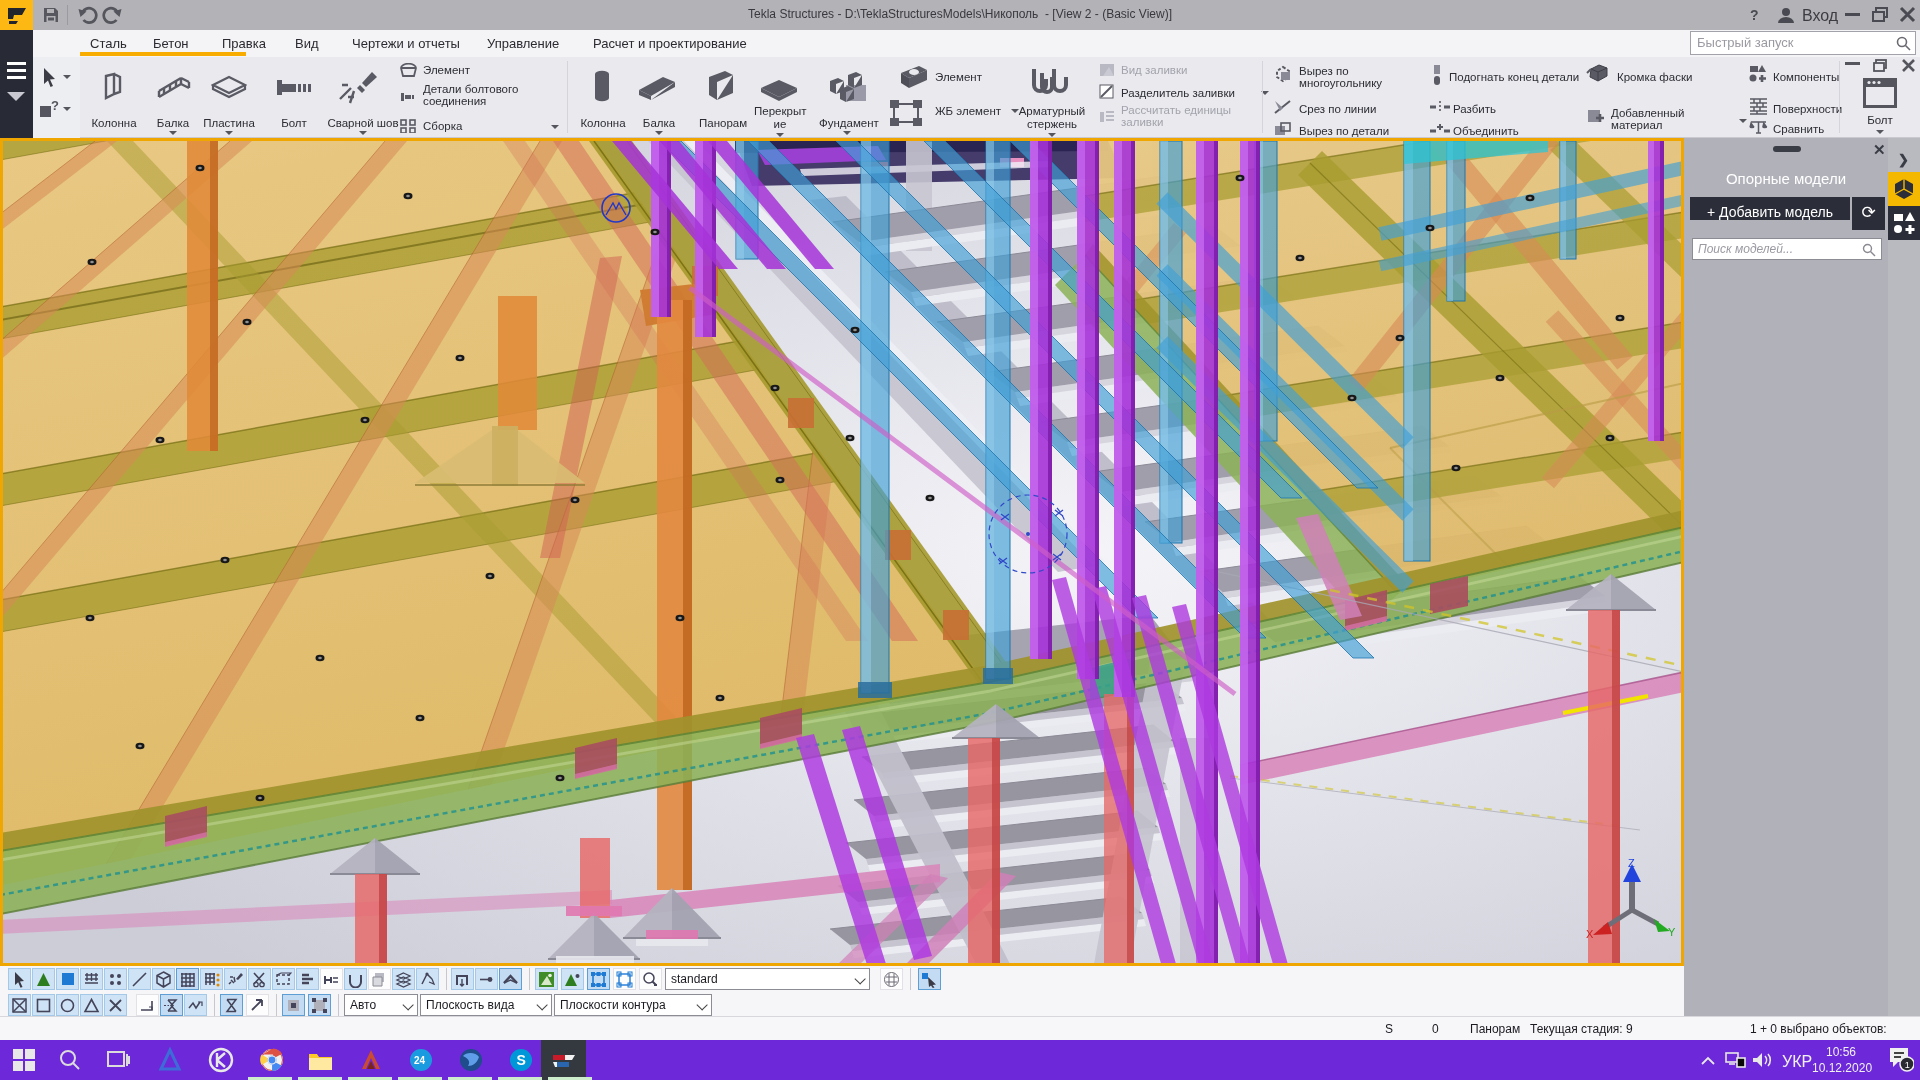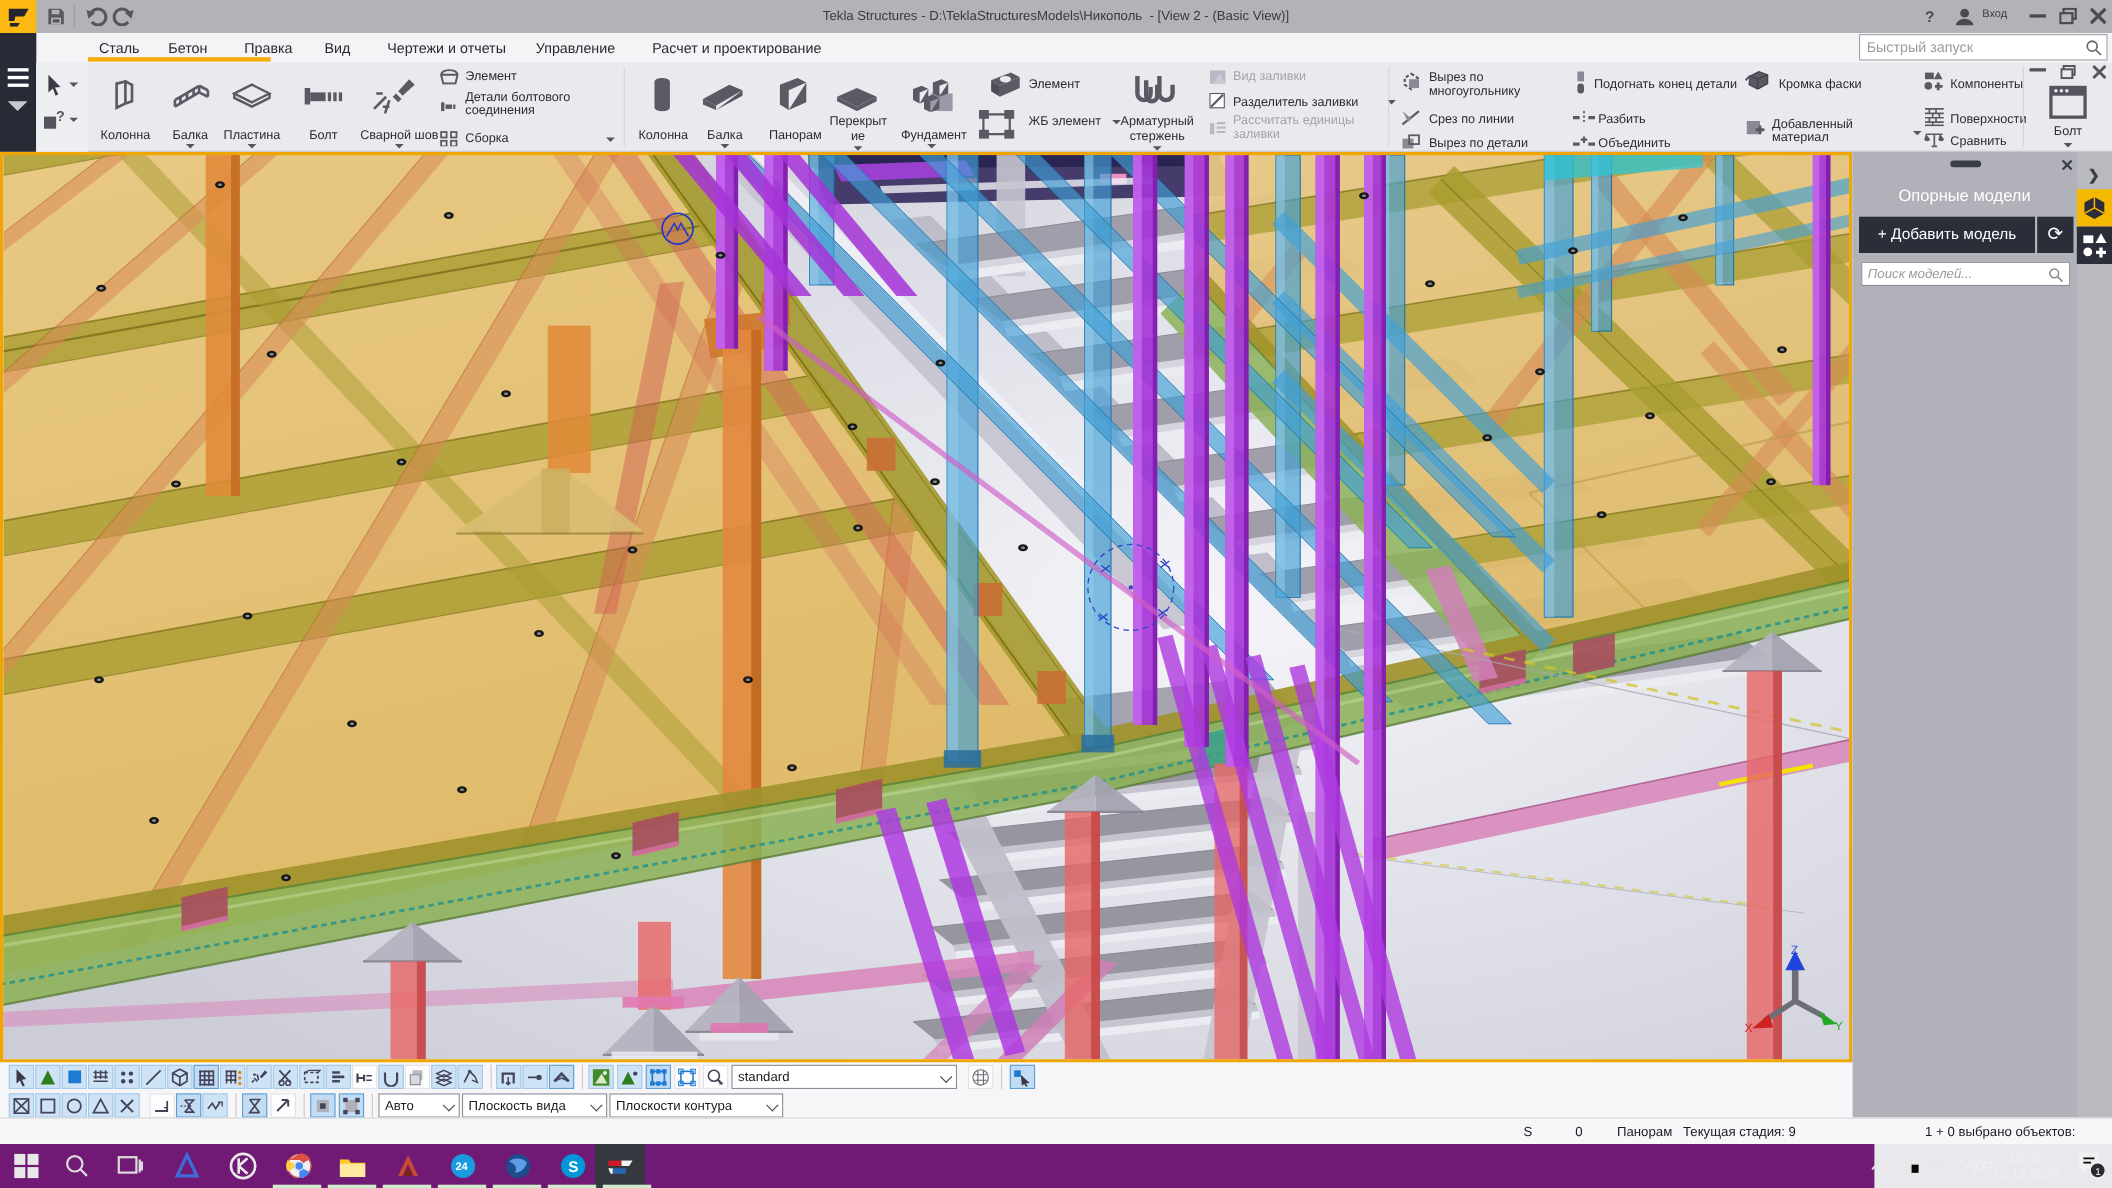--- a/index.html
+++ b/index.html
@@ -23,42 +23,42 @@
 
 #sidebar{position:absolute;left:0;top:30px;width:33px;height:108px;background:#282a36}
 #toolcol{position:absolute;left:33px;top:57px;width:47px;height:81px;background:#eceef2;z-index:5}
 
 #viewport{position:absolute;left:0;top:138px;width:1684px;height:828px}
 
 #rpanel{position:absolute;left:1684px;top:138px;width:236px;height:878px;background:#b1b1b9}
 #rpanel .pill{position:absolute;left:89px;top:8px;width:28px;height:6px;background:#3a3c46;border-radius:3px}
 #rpanel .px{position:absolute;left:189px;top:3px;font-size:15px;color:#3a3c46;font-weight:bold}
 #rpanel .ptitle{position:absolute;left:0px;top:32px;width:204px;text-align:center;font-size:15px;color:#fff}
-#addbtn{position:absolute;left:6px;top:59px;width:160px;height:33px;background:#2b2d39;color:#fff;font-size:14px;padding-top:7px;text-align:center}
+#addbtn{position:absolute;left:6px;top:59px;width:160px;height:23px;background:#2b2d39;color:#fff;font-size:14px;padding-top:7px;text-align:center}
 #refbtn{position:absolute;left:168px;top:59px;width:33px;height:33px;background:#2b2d39;color:#fff;font-size:17px;text-align:center;padding-top:5px}
 #psearch{position:absolute;left:8px;top:100px;width:190px;height:22px;background:#fff;border:1px solid #8c8c94;font-size:12px;font-style:italic;color:#9a9aa2;padding:3px 5px}
 #plist{position:absolute;left:4px;top:128px;width:199px;height:750px;background:#fff}
 #plist .row{position:absolute;left:20px;top:0px;width:179px;height:30px;border-bottom:1px solid #d8d8dc;border-left:1px solid #d8d8dc}
 #plist .eye{position:absolute;left:28px;top:8px;color:#8a8a92;font-size:13px}
 #plist .rname{position:absolute;left:56px;top:8px;font-size:12.5px;font-weight:bold;font-style:italic;color:#2a2a30}
 #rstrip{position:absolute;left:1888px;top:138px;width:32px;height:878px;background:#b9b9c0}
 #rsq1{position:absolute;left:1888px;top:172px;width:32px;height:34px;background:#f5b800}
 #rsq2{position:absolute;left:1888px;top:206px;width:32px;height:34px;background:#2b2d39}
 
 #btools{position:absolute;left:0;top:966px;width:1684px;height:50px;background:#f6f6f8}
 .tb{position:absolute;width:23px;height:22px;background:#cfe3f6;border:1px solid #a3c8e8;display:flex;align-items:center;justify-content:center;font-size:13px;color:#44445a}
 .tbw{background:#fdfdfd;border:1px solid #e2e2e6}
 .tbs{background:#c3dcf4;border:1px solid #5d9fd4}
 .tsep{position:absolute;width:1px;height:22px;background:#c8c8cc}
 .combo{position:absolute;height:22px;background:#fff;border:1px solid #8c8c94;font-size:12px;color:#1a1a20;padding:3px 5px}
 .combo:after{content:"";position:absolute;right:7px;top:8px;width:7px;height:7px;border-right:1.6px solid #444;border-bottom:1.6px solid #444;transform:rotate(45deg) translateY(-3px)}
 
 #statusbar{position:absolute;left:0;top:1016px;width:1920px;height:24px;background:#f7f7f9;border-top:1px solid #d8d8dc;font-size:12px;color:#1a1a20}
 
-#taskbar{position:absolute;left:0;top:1040px;width:1704px;height:40px;background:#701a75;color:#fff}
+#taskbar{position:absolute;left:0;top:1040px;width:1920px;height:40px;background:#6d28d9;color:#fff}
 </style></head>
 <body>
 
 <div id="titlebar">
   <div id="logo"><svg width="33" height="30">
         <path d="M8 8 h18 l-4 7 h-8 l-1 4 h-5 z" fill="#23252d"></path>
         <path d="M9 21 h9 l-2 3 h-7 z" fill="#23252d"></path>
       </svg></div>
   <svg class="abs" style="left:42px;top:6px" width="18" height="18">
       <path d="M2 2 h11 l3 3 v11 h-14 z" fill="#57575f"></path>
@@ -72,21 +72,21 @@
       <polygon points="0.5,3 8.5,5.5 2.5,11" fill="#55555d"></polygon>
     <path d="M40 8 a7.2 7.2 0 1 0 -1.5 6" fill="none" stroke="#55555d" stroke-width="2.7"></path>
       <polygon points="43.5,3 35.5,5.5 41.5,11" fill="#55555d"></polygon>
   </svg>
   <div id="title-text">Tekla Structures - D:\TeklaStructuresModels\Никополь&nbsp;&nbsp;- [View 2 - (Basic View)]</div>
   <div class="abs" style="left:1750px;top:7px;font-size:14px;font-weight:bold;color:#4a4a52">?</div>
   <svg class="abs" style="left:1777px;top:7px" width="18" height="17">
       <circle cx="9" cy="5" r="4" fill="#4a4a52"></circle>
       <path d="M1 16 a8 6 0 0 1 16 0 z" fill="#4a4a52"></path>
     </svg>
-  <div class="abs" style="left:1802px;top:7px;font-size:10px;color:#3c3c42">Вход</div>
+  <div class="abs" style="left:1802px;top:7px;font-size:16px;color:#3c3c42">Вход</div>
   <div class="abs" style="left:1845px;top:13px;width:15px;height:3px;background:#4a4a52"></div>
   <svg class="abs" style="left:1872px;top:7px" width="17" height="16">
       <rect x="4" y="1" width="11" height="9" fill="none" stroke="#4a4a52" stroke-width="2"></rect>
       <rect x="1" y="5" width="11" height="9" fill="#b2b2b7" stroke="#4a4a52" stroke-width="2"></rect>
     </svg>
   <svg class="abs" style="left:1899px;top:6px" width="17" height="17">
       <path d="M2 2 L15 15 M15 2 L2 15" stroke="#4a4a52" stroke-width="3"></path>
     </svg>
 </div>
 

